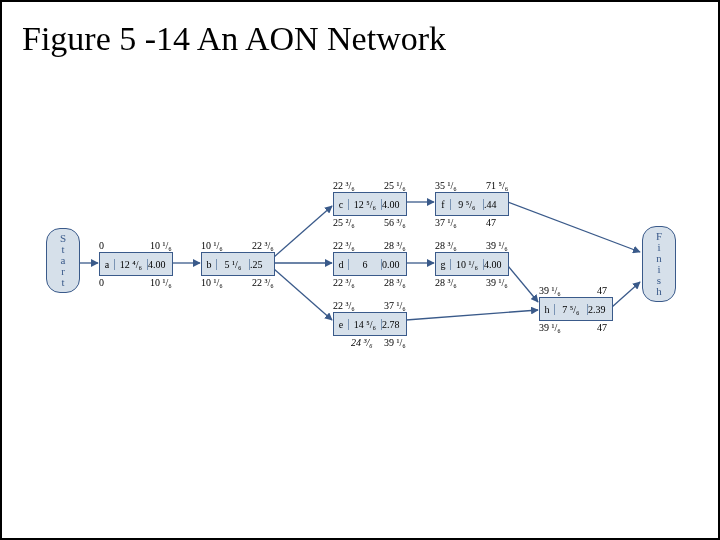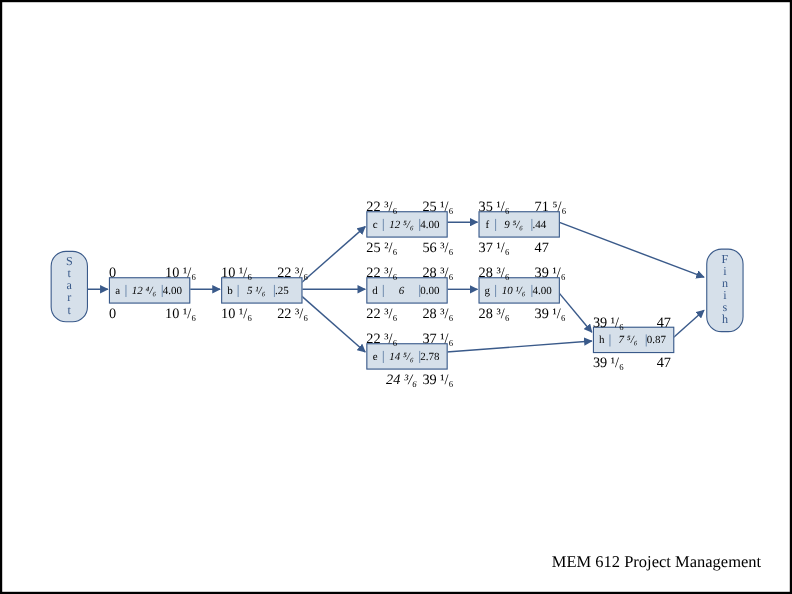--- a/index.html
+++ b/index.html
@@ -5,32 +5,33 @@
   html,body{margin:0;padding:0;width:720px;height:540px;background:#fff;font-family:Georgia,'Times New Roman',serif;}
   .slide{position:relative;width:720px;height:540px;border:2px solid #000;box-sizing:border-box;}
   .title{position:absolute;left:20px;top:18px;font-size:34px;font-weight:400;color:#000;}
   .footer{position:absolute;right:26px;bottom:18px;font-size:15px;color:#000;}
   .canvas{position:absolute;left:0;top:0;width:100%;height:100%;}
 
   .term{position:absolute;border:1.5px solid #3a5a8a;border-radius:14px;background:#d6e0ea;font-size:11px;line-height:11px;color:#3a5a8a;text-align:center;padding:4px 6px;}
 
   .node{position:absolute;width:72px;height:22px;border:1.5px solid #3a5a8a;background:#d6e0ea;font-size:10px;display:flex;align-items:center;}
   .node .id{width:14px;text-align:center;border-right:1px solid #7a94b4;}
-  .node .te{flex:1;text-align:center;border-right:1px solid #7a94b4;font-style:italic;}
+  .node .te{flex:1;text-align:center;border-right:1px solid #7a94b4;}
   .node .var{width:24px;text-align:left;}
 
-  .lbl{position:absolute;font-size:13px;color:#000;white-space:nowrap;}
+  .lbl{position:absolute;font-size:10px;color:#000;white-space:nowrap;}
 
   svg{position:absolute;left:0;top:0;width:720px;height:540px;pointer-events:none;}
   .arr{stroke:#3a5a8a;stroke-width:1.3;fill:none;marker-end:url(#ah);}
 </style>
 </head>
 <body>
 
 <div class="slide">
+  <div class="title">Figure 5 -14 An AON Network</div>
 
   <div class="canvas">
 
     <svg>
       <defs>
         <marker id="ah" viewBox="0 0 10 10" refX="9" refY="5" markerWidth="6" markerHeight="6" orient="auto">
           <path d="M0,0 L10,5 L0,10 z" fill="#3a5a8a"></path>
         </marker>
       </defs>
       <line class="arr" x1="76" y1="261" x2="96" y2="261"></line>
@@ -116,23 +117,22 @@
       <div class="var">4.00</div>
     </div>
     <div class="lbl" style="left:433px;top:238px;">28 ³/₆</div>
     <div class="lbl" style="left:484px;top:238px;">39 ¹/₆</div>
     <div class="lbl" style="left:433px;top:275px;">28 ³/₆</div>
     <div class="lbl" style="left:484px;top:275px;">39 ¹/₆</div>
 
     <div class="node" style="left:537px;top:295px;">
       <div class="id">h</div>
       <div class="te">7 ⁵/₆</div>
-      <div class="var">0.87</div>
+      <div class="var">2.39</div>
     </div>
     <div class="lbl" style="left:537px;top:283px;">39 ¹/₆</div>
     <div class="lbl" style="left:595px;top:283px;">47</div>
     <div class="lbl" style="left:537px;top:320px;">39 ¹/₆</div>
     <div class="lbl" style="left:595px;top:320px;">47</div>
 
   </div>
 
-  <div class="footer">MEM 612 Project Management</div>
 </div>
 
 </body></html>

